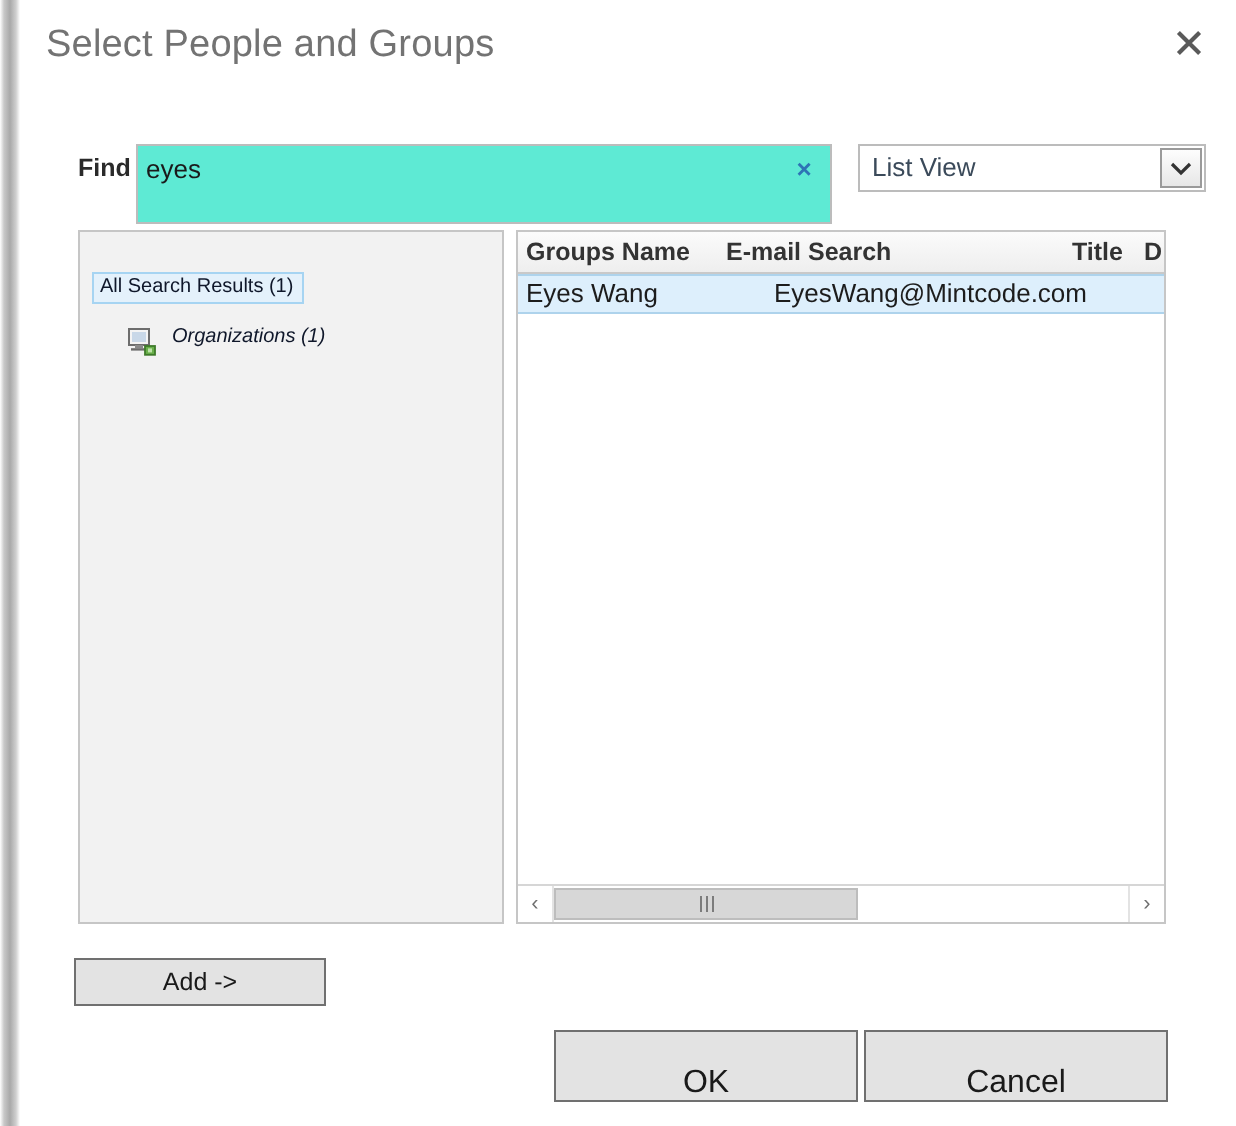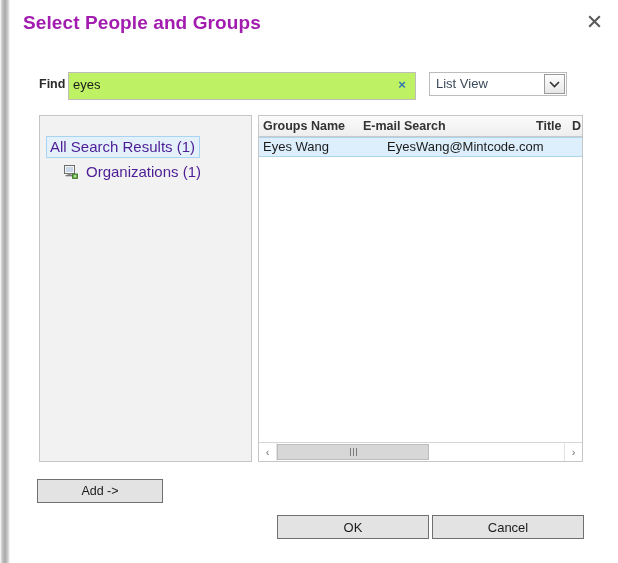--- a/index.html
+++ b/index.html
@@ -32,22 +32,22 @@
   
   #title-bar {
     position: absolute;
     left: 10px; top: 0;
     width: 608px; height: 52px;
   }
   #dialog-title {
     position: absolute;
     left: 13px; top: 12px;
     font-size: 19px;
-    color: #a21caf;
-    font-weight: 700;
+    color: #737373;
+    font-weight: 400;
     letter-spacing: 0.1px;
     white-space: nowrap;
   }
   #close-button {
     position: absolute;
     right: 11px; top: 8px;
     width: 26px; height: 26px;
     display: flex;
     align-items: center;
     justify-content: center;
@@ -65,23 +65,23 @@
   #find-label {
     position: absolute;
     left: 29px; top: 5px;
     font-size: 12.5px;
     font-weight: bold;
     color: #2a2a2a;
   }
   #find-input-wrap {
     position: absolute;
     left: 58px; top: 0;
-    width: 348px; height: 28px;
+    width: 348px; height: 40px;
     border: 1px solid #bcbcbc;
-    background: #bef264;
+    background: #5eead4;
     box-sizing: border-box;
   }
   #find-input {
     position: absolute;
     left: 4px; top: 0;
     width: 310px; height: 22px;
     border: 0;
     outline: none;
     background: transparent;
     font-family: "Liberation Sans", sans-serif;
@@ -98,21 +98,21 @@
     justify-content: center;
     font-size: 13px;
     color: #2e74b5;
     font-weight: bold;
     cursor: pointer;
     line-height: 1;
   }
   #view-select-wrap {
     position: absolute;
     left: 419px; top: 0;
-    width: 138px; height: 24px;
+    width: 174px; height: 24px;
     border: 1px solid #bcbcbc;
     background: #ffffff;
     box-sizing: border-box;
   }
   #view-select-value {
     position: absolute;
     left: 6px; top: 3px;
     font-size: 13px;
     color: #3b4a5a;
     white-space: nowrap;
@@ -136,37 +136,37 @@
     position: absolute;
     left: 39px; top: 115px;
     width: 213px; height: 347px;
     background: #f2f2f2;
     border: 1px solid #c6c6c6;
     box-sizing: border-box;
     overflow: hidden;
   }
   .tree-item {
     position: absolute;
-    font-size: 15px;
-    color: #4c1d95;
+    font-size: 10px;
+    color: #0f172a;
     white-space: nowrap;
     cursor: pointer;
   }
   #tree-item-all {
     left: 6px; top: 20px;
     padding: 1px 4px 2px 3px;
     border: 1px solid #a6d4f2;
     background: #e4f1fb;
   }
   #tree-item-org {
     left: 20px; top: 46px;
     padding: 1px 3px;
     display: flex;
-    align-items: center;
     gap: 5px;
+    font-style: italic;
   }
   #org-icon {
     width: 18px; height: 16px;
     position: relative;
     flex: none;
   }
 
   
   #results-panel {
     position: absolute;
@@ -306,24 +306,24 @@
 
   
   #ok-button, #cancel-button {
     position: absolute;
     top: 515px;
     width: 152px; height: 24px;
     background: #e3e3e3;
     border: 1px solid #707070;
     box-sizing: border-box;
     font-family: "Liberation Sans", sans-serif;
-    font-size: 13px;
+    font-size: 16px;
     color: #1a1a1a;
     cursor: pointer;
-    padding: 4px;
+    padding: 17px;
   }
   #ok-button     { left: 277px; }
   #cancel-button { left: 432px; }
 </style>
 </head>
 <body>
 
 <div id="dialog-window">
 
   <div id="window-left-edge"></div>

